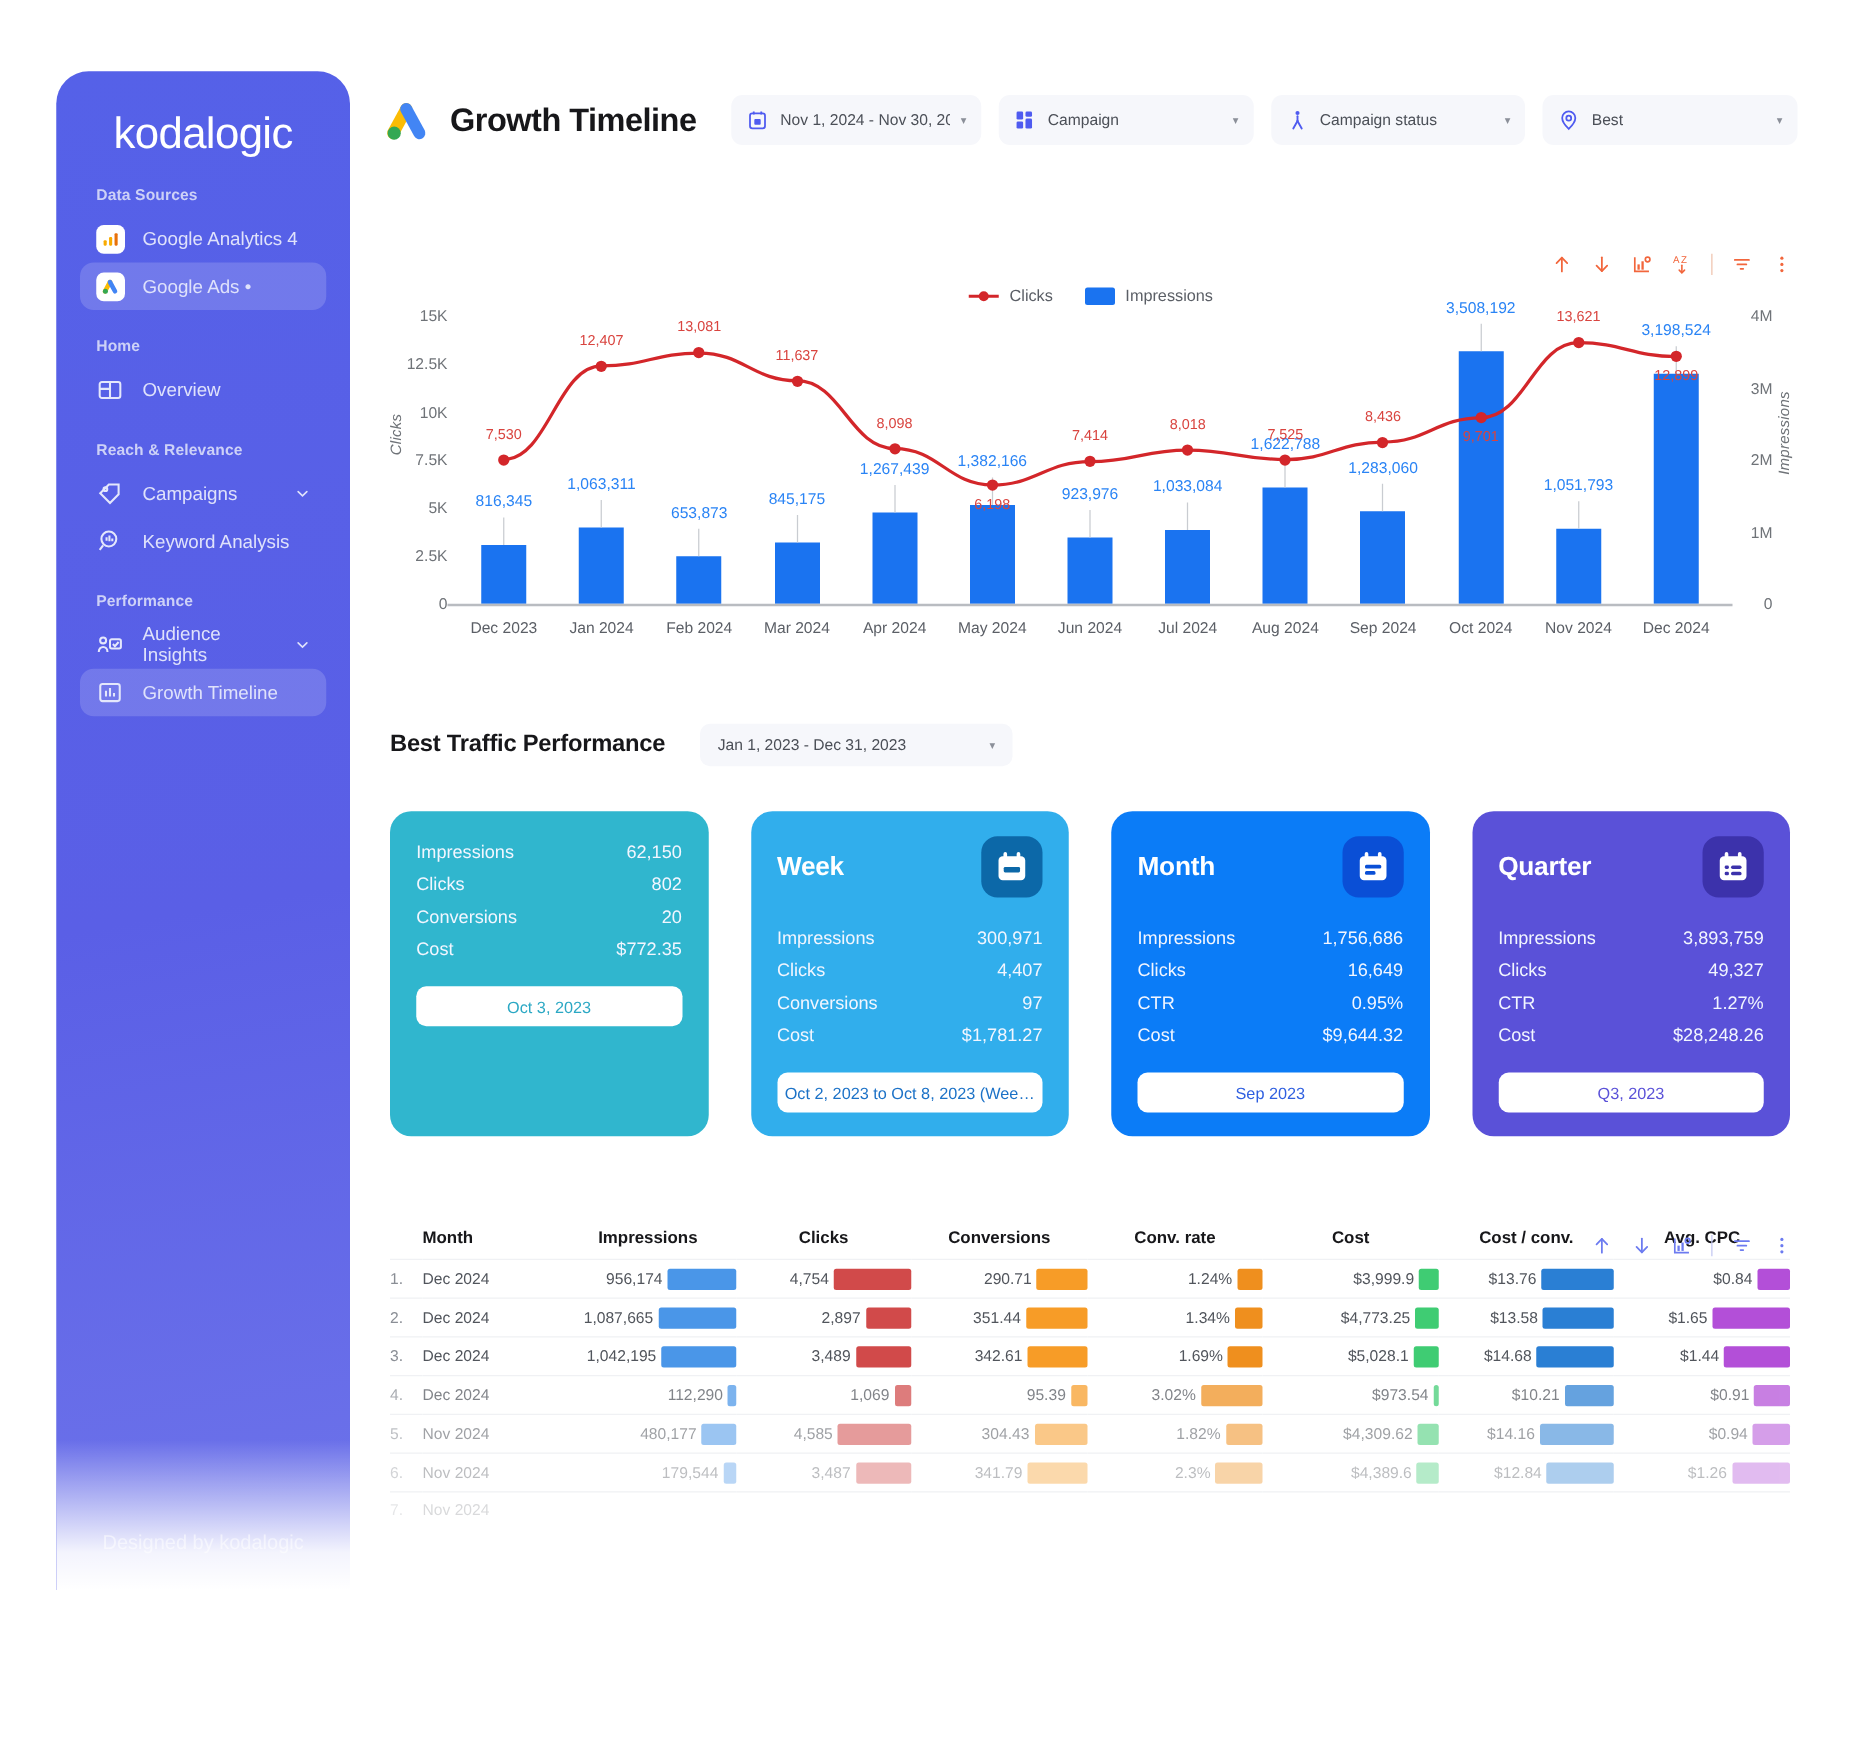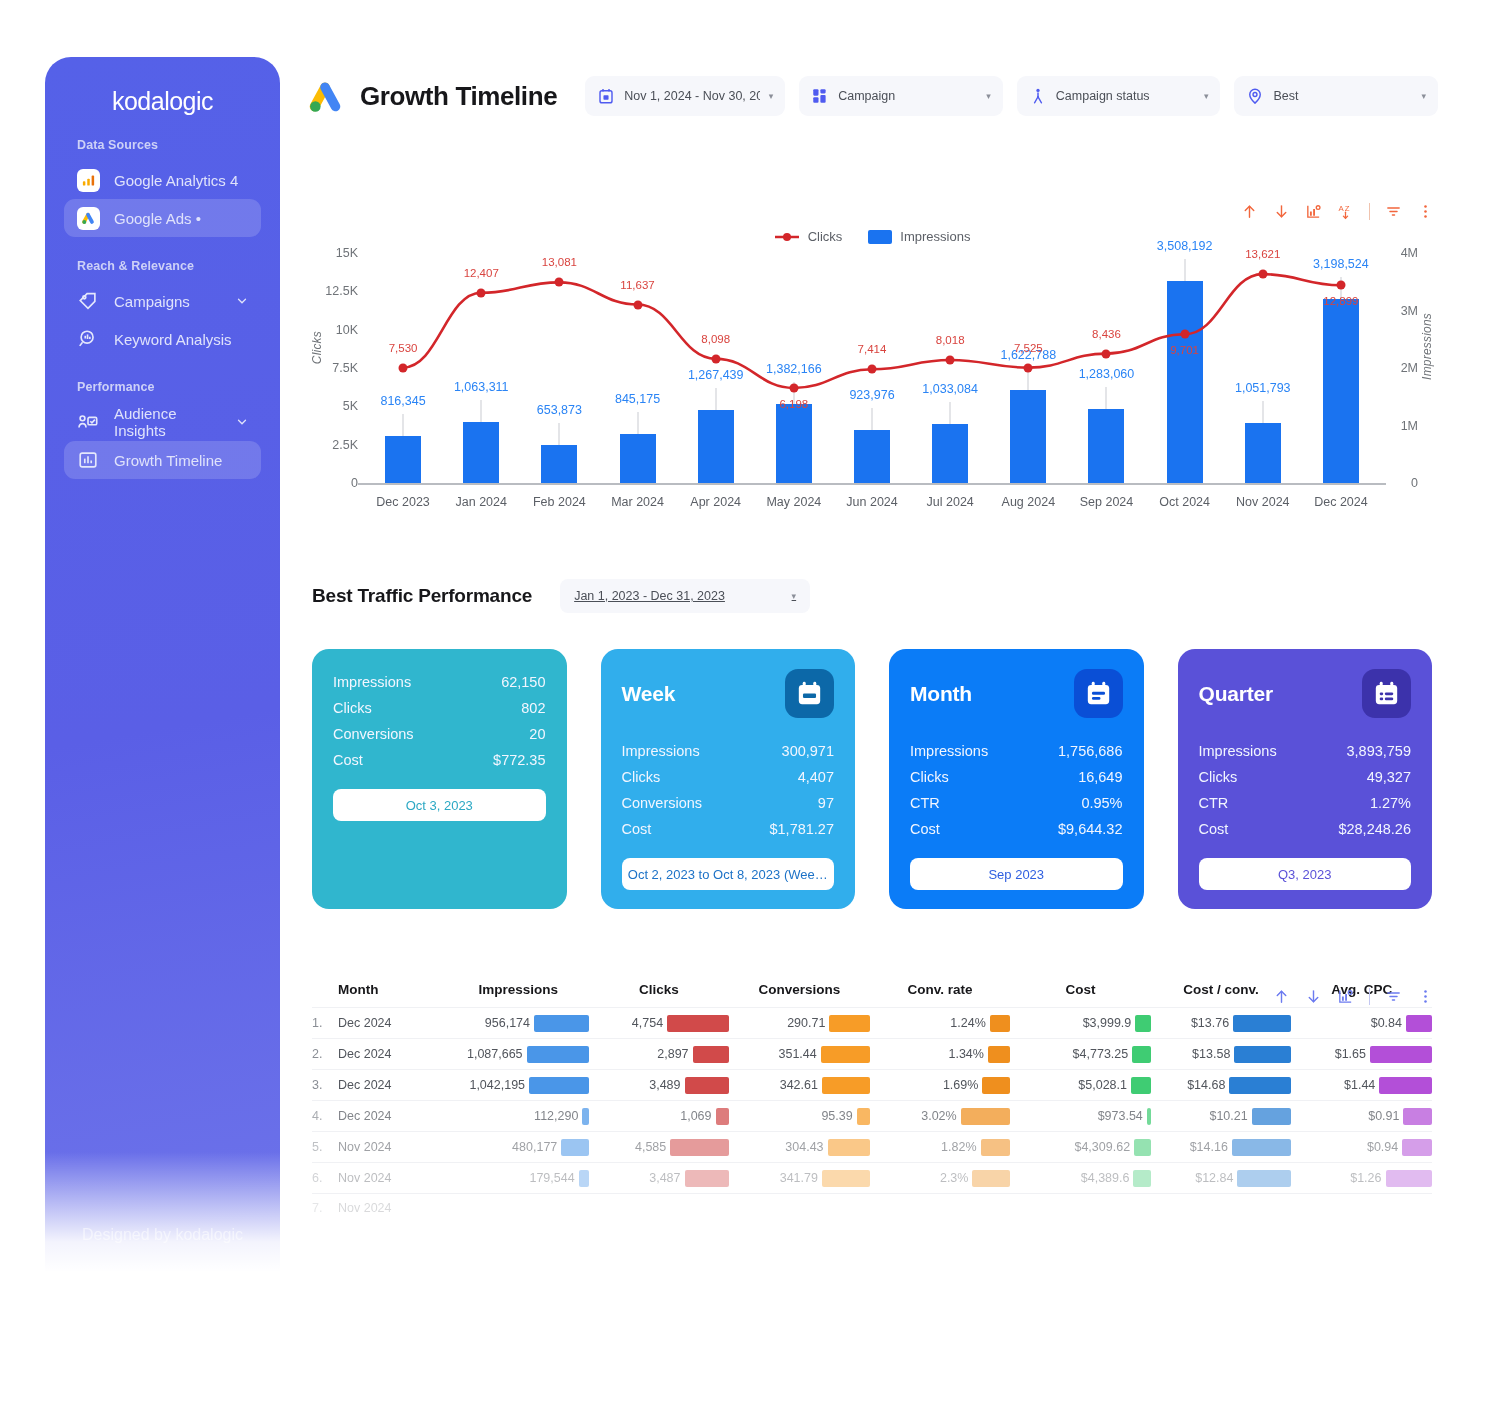--- a/index.html
+++ b/index.html
@@ -18,21 +18,21 @@
     background: linear-gradient(170deg, #5561e8 0%, #5a5fe6 55%, #6e74ea 100%);
     border-radius: 26px 26px 0 0;
     overflow: hidden;
   }
   .sidebar-fade {
     position: absolute; left: 0; right: 0; bottom: 0; height: 120px;
     background: linear-gradient(to bottom, rgba(255,255,255,0) 0%, rgba(255,255,255,0.92) 75%, #ffffff 100%);
     pointer-events: none;
   }
   .brand {
-    color: #ffffff; font-size: 25px; letter-spacing: -0.5px;
+    color: #ffffff; font-size: 35px; letter-spacing: -0.5px;
     text-align: center; margin-top: 30px; font-weight: 400;
   }
   .nav-group-label {
     color: #cdd1f7; font-size: 12.5px; font-weight: 700;
     margin: 0 0 9px 32px; letter-spacing: 0.1px;
   }
   .nav-group { margin-top: 22px; }
   .nav-item {
     display: flex; align-items: center; gap: 14px;
     height: 38px; margin: 0 19px; padding: 0 12px;
@@ -100,21 +100,21 @@
   .bar-val { position: absolute; left: 50%; transform: translateX(-50%); font-size: 12.5px; color: #2a84f5; white-space: nowrap; }
   .pt-dot { position: absolute; width: 9px; height: 9px; border-radius: 50%; background: #d3262a; transform: translate(-50%,-50%); }
   .pt-val { position: absolute; font-size: 11.5px; color: #d9443f; transform: translateX(-50%); white-space: nowrap; }
 
   
   .traffic-panel { height: 365px; padding: 22px 24px; }
   .traffic-head { display: flex; align-items: center; gap: 28px; }
   .date-select {
     display: flex; align-items: center; height: 34px; width: 250px;
     background: #f6f7fb; border-radius: 8px; padding: 0 14px;
-    font-size: 12.5px; color: #4b4f57; cursor: pointer; text-decoration: underline;
+    font-size: 12.5px; color: #4b4f57; cursor: pointer;
   }
   .date-select .ptxt { flex: 1; }
   .cards { display: flex; gap: 34px; margin-top: 36px; }
   .kpi-card { flex: 1; border-radius: 17px; padding: 20px 21px 19px 21px; color: #fff; position: relative; }
   .kpi-head { display: flex; align-items: center; justify-content: space-between; margin-bottom: 20px; }
   .kpi-title { font-size: 21px; font-weight: 700; letter-spacing: -0.2px; }
   .kpi-badge { width: 49px; height: 49px; border-radius: 13px; display: flex; align-items: center; justify-content: center; }
   .kpi-row { display: flex; justify-content: space-between; font-size: 14.5px; padding: 5px 0; color: #f2f6ff; }
   .kpi-row .v { font-weight: 400; }
   .kpi-btn {
@@ -162,20 +162,33 @@
             <span class="nav-ico">
               <span class="ico-tile">
                 <svg viewBox="0 0 48 48" width="16" height="16">
                   <path d="M12 36 L24 14" stroke="#fbbc04" stroke-width="11" stroke-linecap="round" fill="none"></path>
                   <path d="M24 14 L36 36" stroke="#4285f4" stroke-width="11" stroke-linecap="round" fill="none"></path>
                   <circle cx="13" cy="36" r="6" fill="#34a853"></circle>
                 </svg>
               </span>
             </span>
             <span class="lbl">Google Ads •</span>
+          </div>
+        </div>
+        <div class="nav-group">
+          <div class="nav-group-label">Home</div>
+          <div class="nav-item">
+            <span class="nav-ico">
+              <svg viewBox="0 0 24 24" width="22" height="22" fill="none" stroke="#e4e7fc" stroke-width="1.8">
+                <rect x="3" y="5" width="18" height="14" rx="2"></rect>
+                <line x1="3" y1="11" x2="12" y2="11"></line>
+                <line x1="12" y1="5" x2="12" y2="19"></line>
+              </svg>
+            </span>
+            <span class="lbl">Overview</span>
           </div>
         </div>
         <div class="nav-group">
           <div class="nav-group-label">Reach &amp; Relevance</div>
           <div class="nav-item">
             <span class="nav-ico">
               <svg viewBox="0 0 24 24" width="22" height="22" fill="none" stroke="#e4e7fc" stroke-width="1.8">
                 <path d="M3.5 11.5 11 4h8.5v8.5L12 20z"></path>
                 <circle cx="8" cy="8" r="1.6"></circle>
               </svg>

